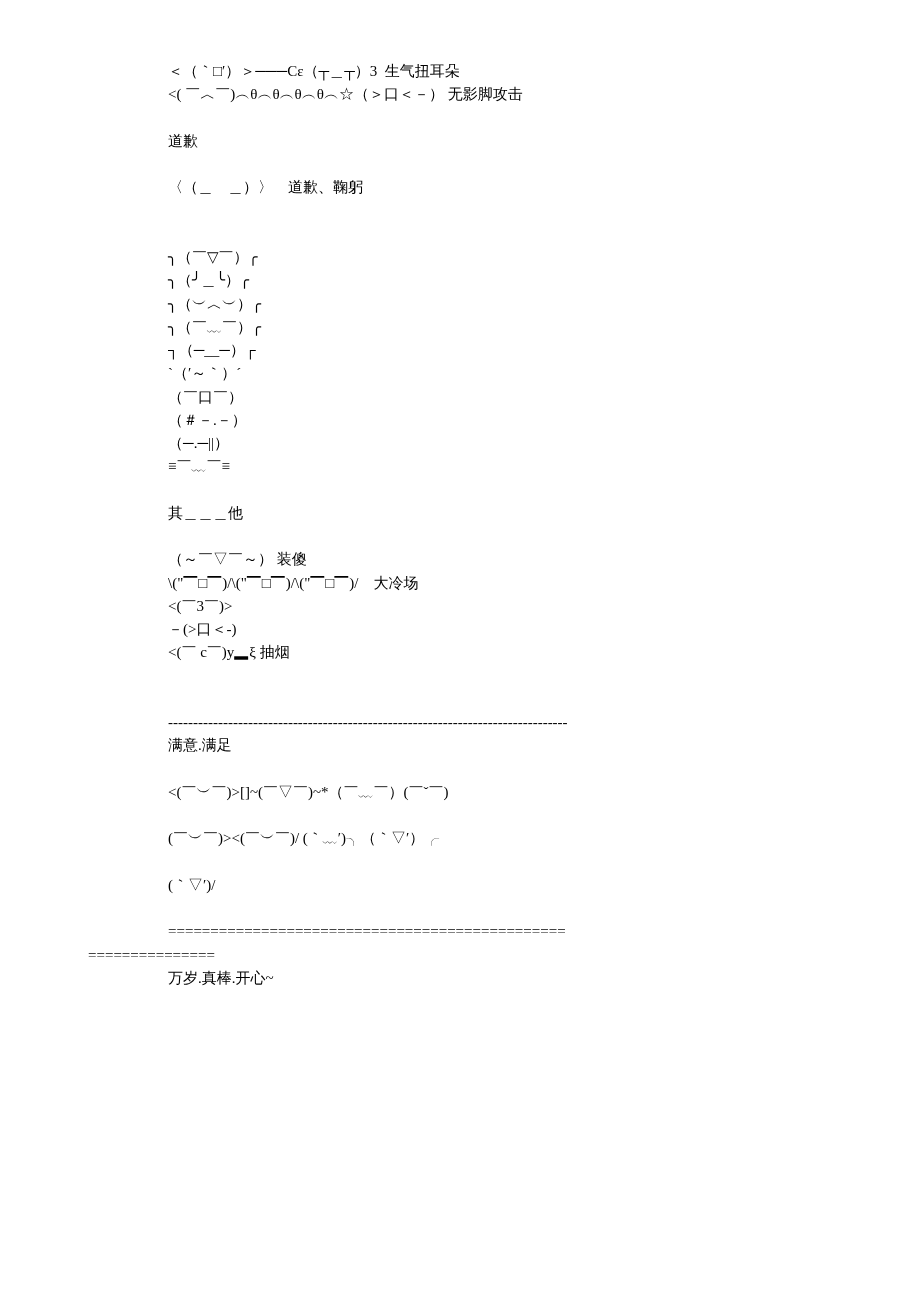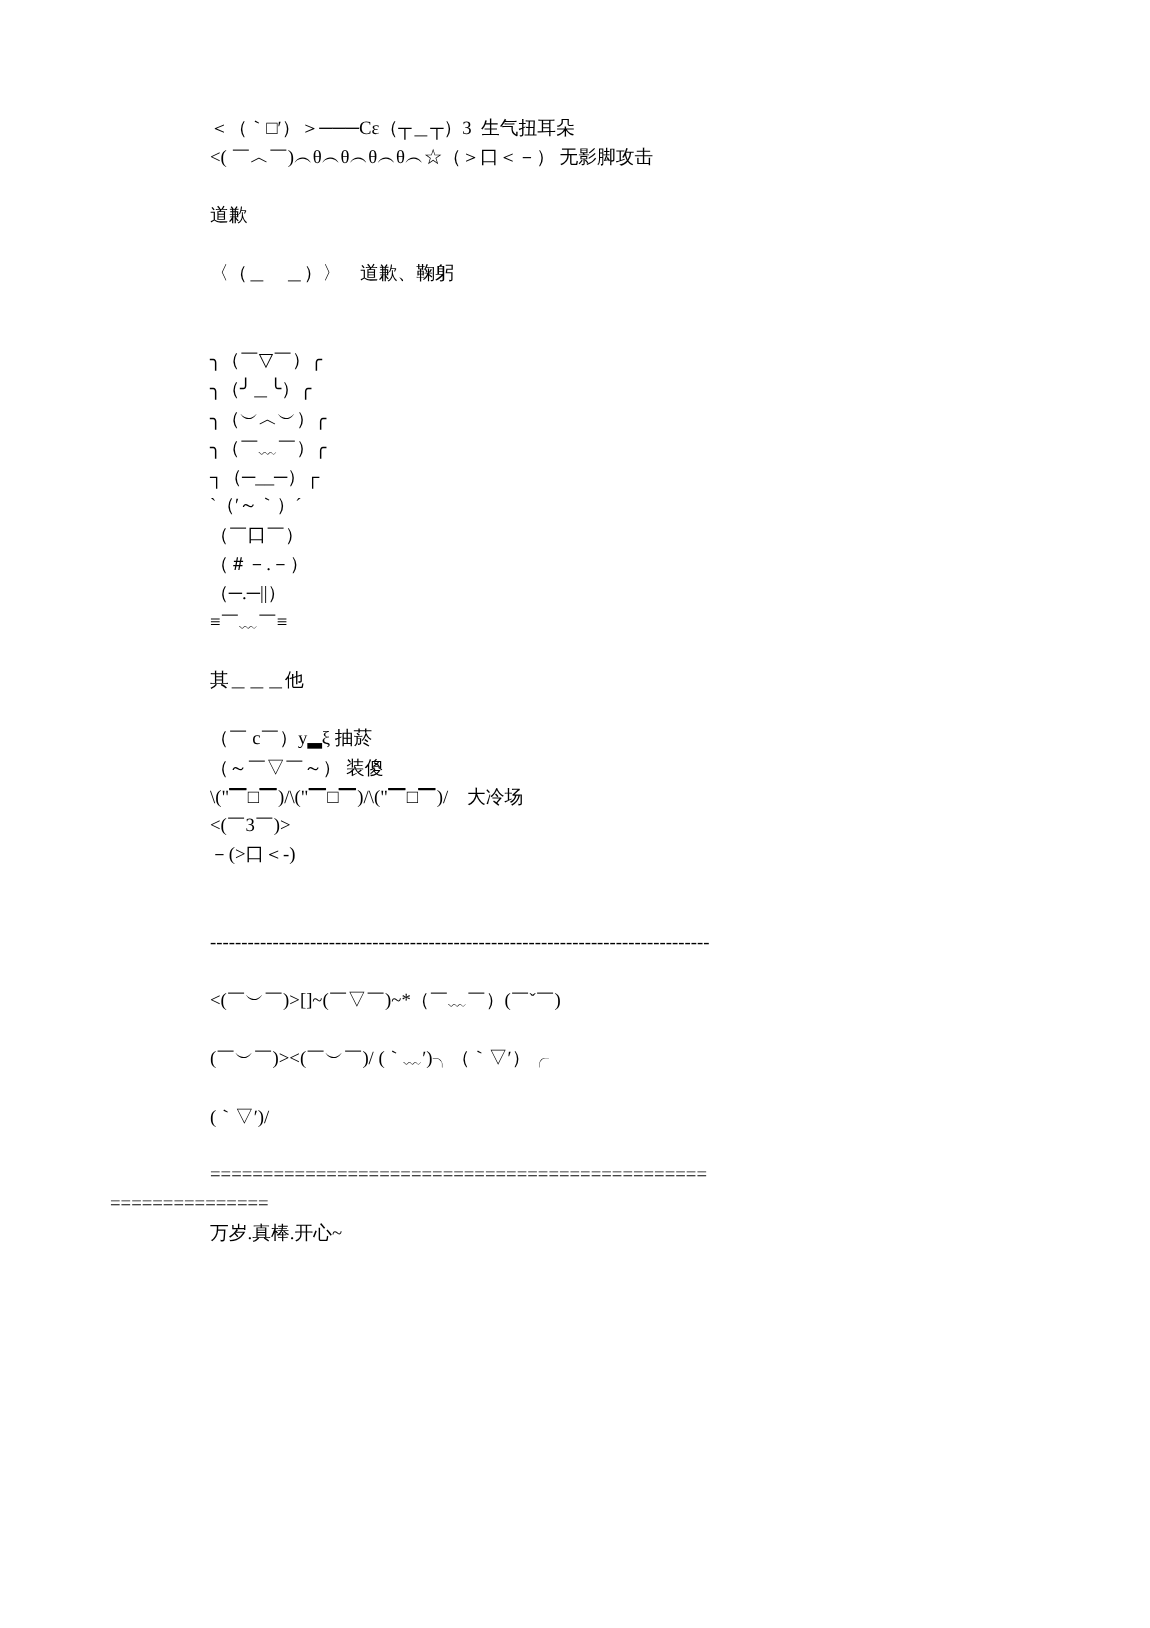--- a/index.html
+++ b/index.html
@@ -6,21 +6,21 @@
     margin: 0;
     padding: 0;
     background: #fff;
     font-family: "SimSun", "宋体", serif;
     font-size: 15px;
     color: #000;
     width: 920px;
     line-height: 1.55;
   }
   .page {
-    padding: 92px 80px 60px 168px;
+    padding: 60px 80px 60px 168px;
   }
   .line {
     white-space: pre-wrap;
     min-height: 1.55em;
   }
   .blank {
     height: 1.55em;
   }
   .outdent {
     margin-left: -80px;
@@ -45,28 +45,29 @@
       <div class="line">╮（￣﹏￣）╭</div>
       <div class="line">┐（─__─）┌</div>
       <div class="line">ˋ（′～｀）ˊ</div>
       <div class="line">（￣口￣）</div>
       <div class="line">（＃－.－）</div>
       <div class="line">（─.─||）</div>
       <div class="line">≡￣﹏￣≡</div>
       <div class="blank"></div>
       <div class="line">其＿＿＿他</div>
       <div class="blank"></div>
-      <div class="line">（￣ c￣）y▂ξ 抽菸</div>
       <div class="line">（～￣▽￣～） 装傻</div>
       <div class="line">\("▔□▔)/\("▔□▔)/\("▔□▔)/　大冷场</div>
       <div class="line">&lt;(￣3￣)&gt;</div>
       <div class="line">－(&gt;口＜-)</div>
+      <div class="line">&lt;(￣ c￣)y▂ξ 抽烟</div>
       <div class="blank"></div>
       <div class="blank"></div>
       <div class="line">--------------------------------------------------------------------------------</div>
+      <div class="line">满意.满足</div>
       <div class="blank"></div>
       <div class="line">&lt;(￣︶￣)&gt;[]~(￣▽￣)~*（￣﹏￣）(￣ˇ￣)</div>
       <div class="blank"></div>
       <div class="line">(￣︶￣)&gt;&lt;(￣︶￣)/ (｀﹏′)╮（｀▽′）╭</div>
       <div class="blank"></div>
       <div class="line">(｀▽′)/</div>
       <div class="blank"></div>
       <div class="line">===============================================</div>
       <div class="line outdent">===============</div>
       <div class="line">万岁.真棒.开心~</div>

